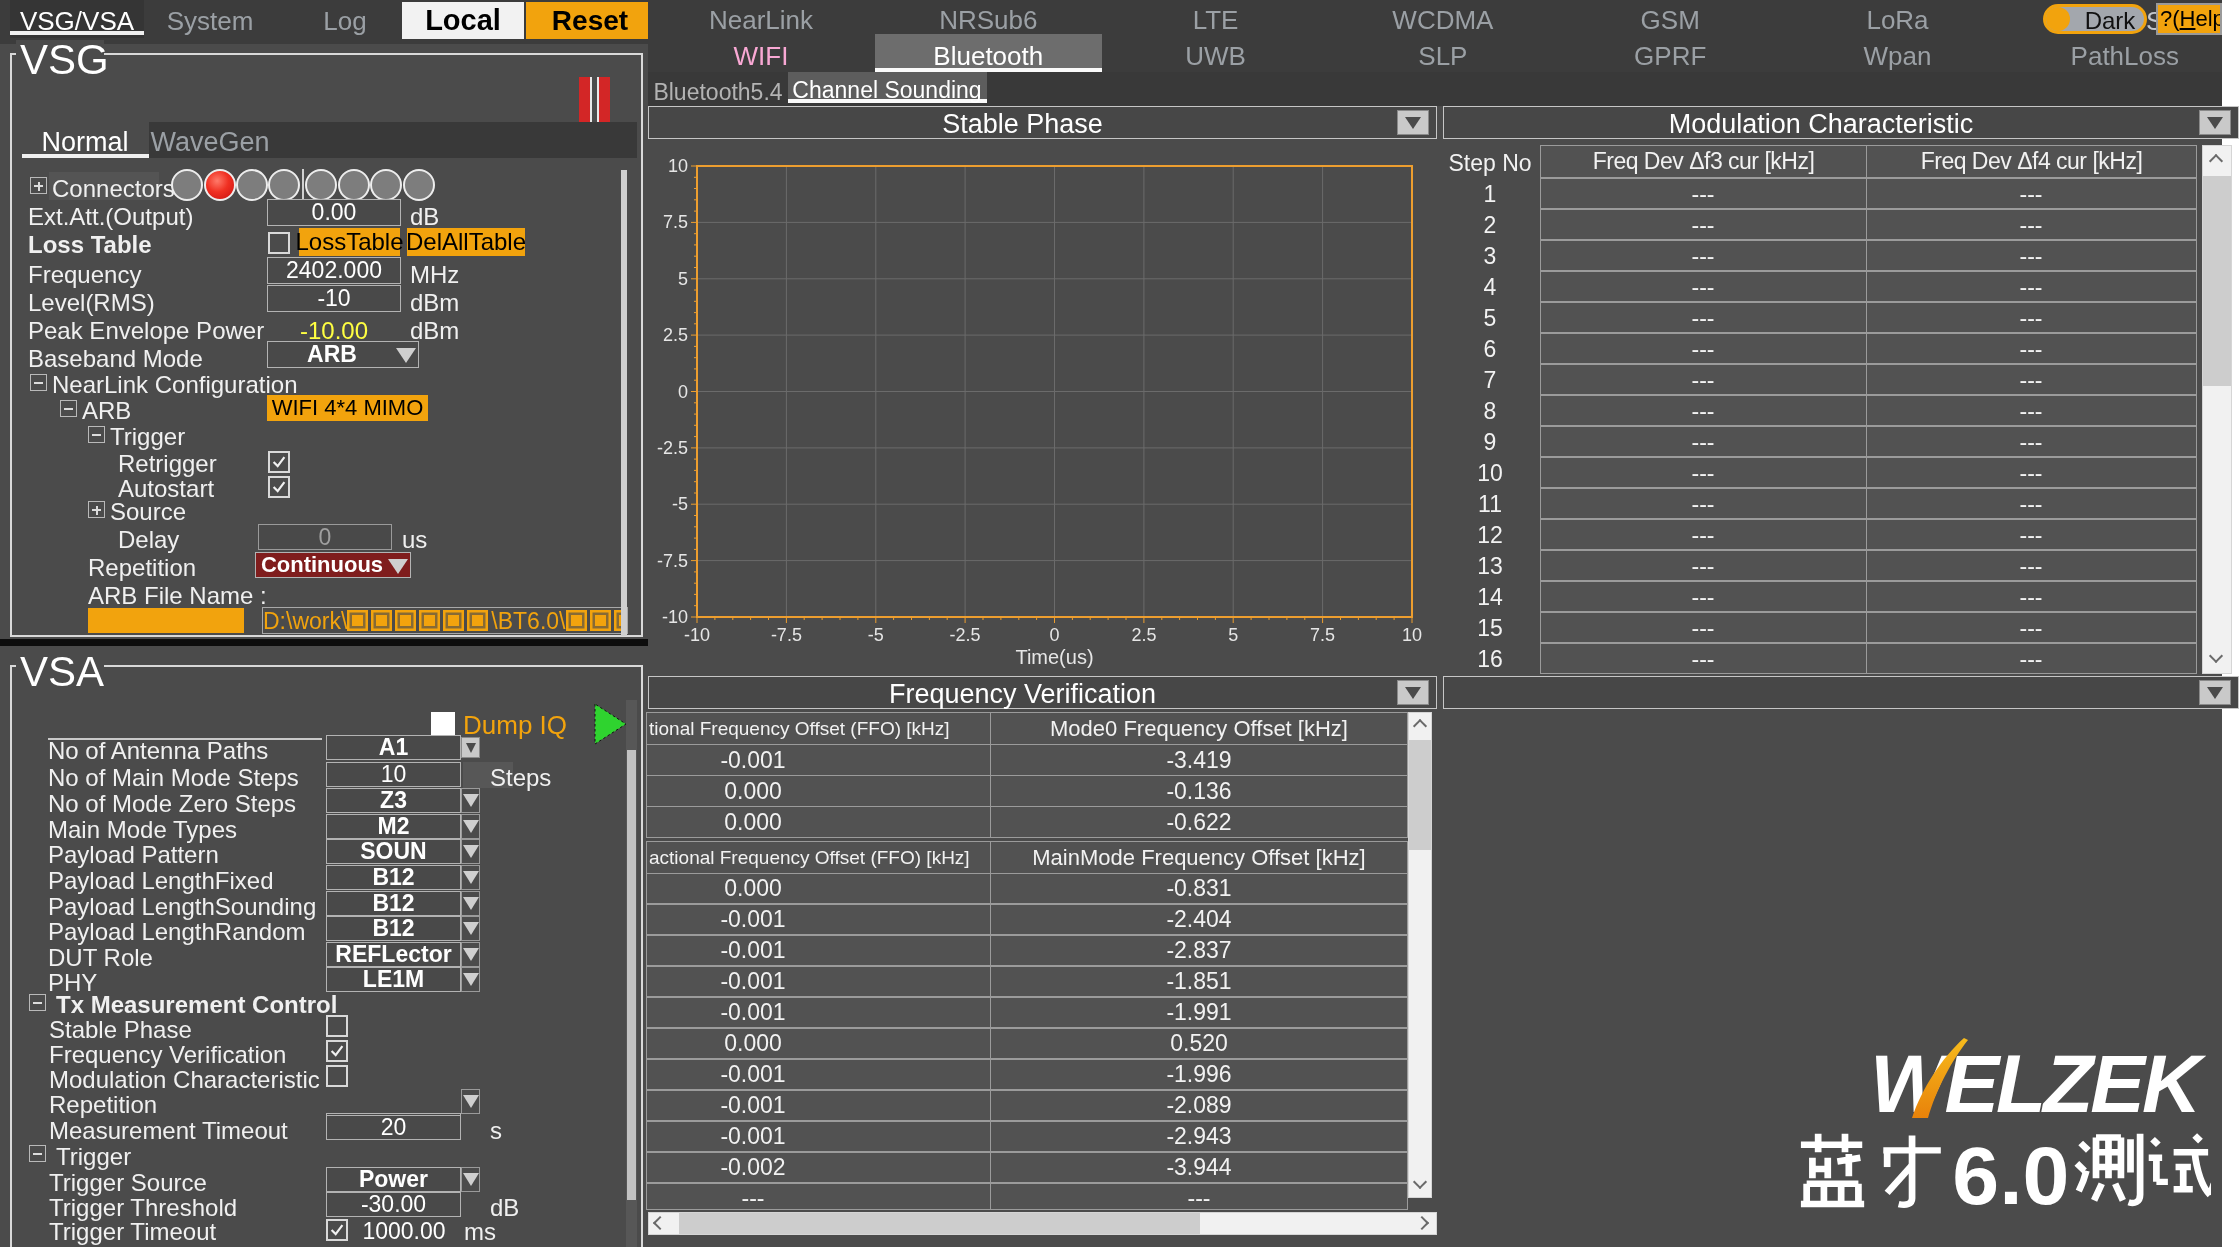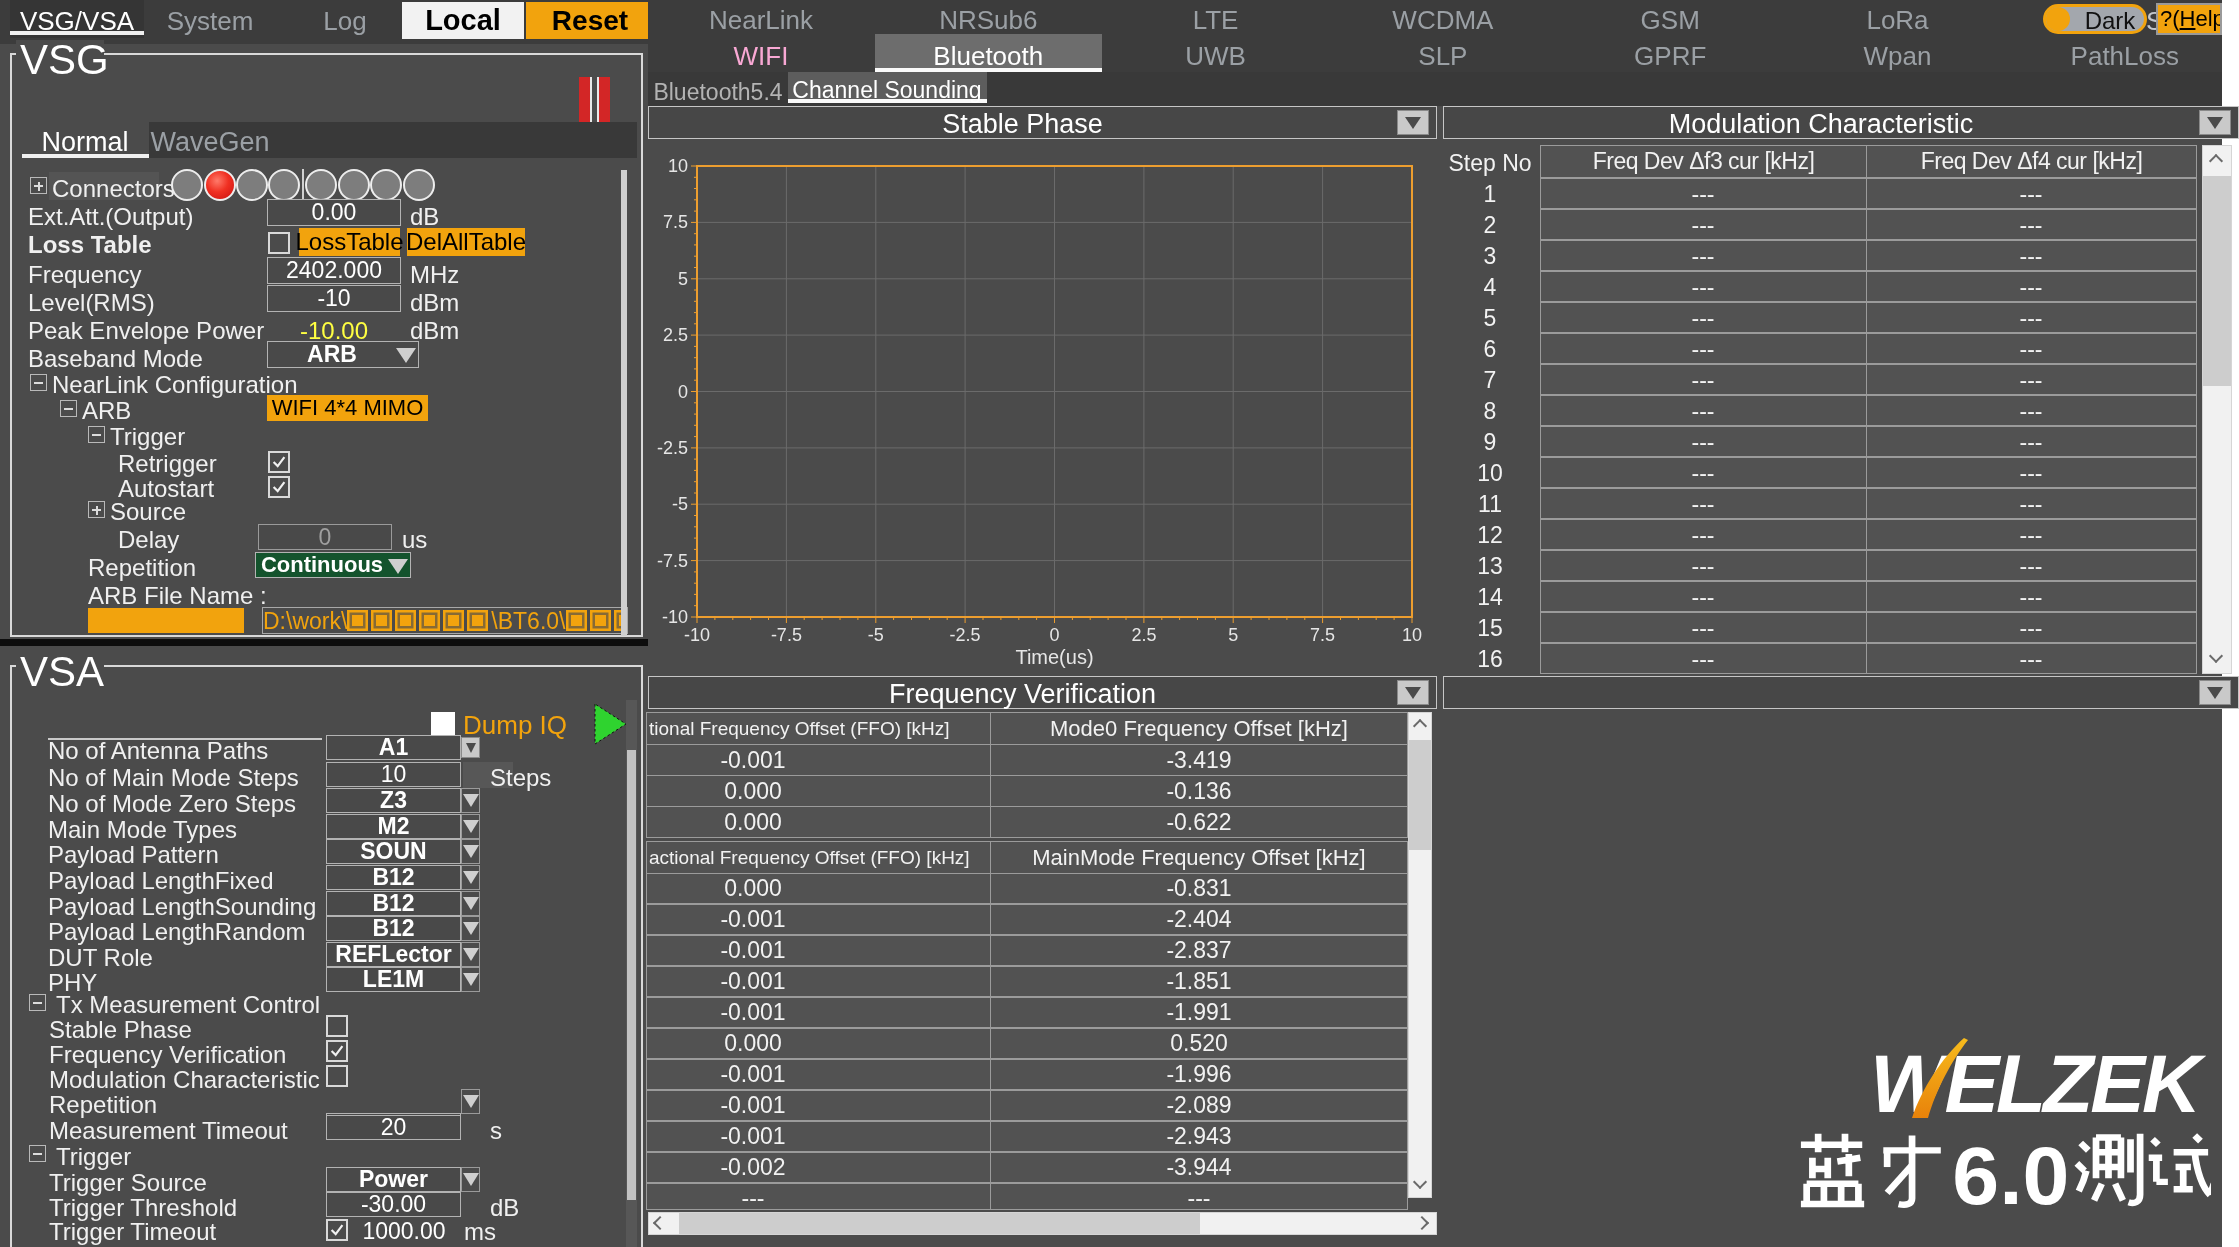--- a/index.html
+++ b/index.html
@@ -107,21 +107,21 @@
     </svg></div>
 <div class="a" style="left:88px;top:501px;width:17px;height:17px;border:1px solid #b9b9b9;background:#4b4b4b;">
     <div style="position:absolute;left:3px;top:7px;width:9px;height:2px;background:#dcdcdc;"></div>
     <div style="position:absolute;left:6.5px;top:3.5px;width:2px;height:9px;background:#dcdcdc;"></div>
   </div>
 <div class="a t" style="left:110px;top:498px;font-size:24px;color:#f0f0f0;font-weight:normal;">Source</div>
 <div class="a t" style="left:118px;top:526px;font-size:24px;color:#f0f0f0;font-weight:normal;">Delay</div>
 <div class="a" style="left:258px;top:524px;width:134px;height:26px;border:1px solid #9a9a9a;background:#494949;color:#9f9f9f;font-size:23px;font-weight:normal;display:flex;align-items:center;justify-content:center;">0</div>
 <div class="a t" style="left:402px;top:526px;font-size:24px;color:#f0f0f0;font-weight:normal;">us</div>
 <div class="a t" style="left:88px;top:554px;font-size:24px;color:#f0f0f0;font-weight:normal;">Repetition</div>
-<div class="a" style="left:255px;top:552px;width:156px;height:26px;border:1px solid #b3b3b3;background:#14532d;color:#fff;font-size:22px;font-weight:bold;display:flex;align-items:center;justify-content:center;padding-right:22px;">Continuous</div>
+<div class="a" style="left:255px;top:552px;width:156px;height:26px;border:1px solid #b3b3b3;background:#7f1d1d;color:#fff;font-size:22px;font-weight:bold;display:flex;align-items:center;justify-content:center;padding-right:22px;">Continuous</div>
 <div class="a" style="left:388px;top:559px;width:0;height:0;border-left:10px solid transparent;border-right:10px solid transparent;border-top:15px solid #cfcfcf;"></div>
 <div class="a t" style="left:88px;top:582px;font-size:24px;color:#f0f0f0;font-weight:normal;">ARB File Name :</div>
 <div class="a" style="left:88px;top:608px;width:156px;height:25px;background:#F2A30D;"></div>
 <div class="a" style="left:262px;top:607px;width:366px;height:27px;border:1px solid #a8a8a8;"></div>
 <div class="a" style="left:263px;top:608px;width:364px;height:25px;overflow:hidden;">
     <div class="t" style="font-size:23px;color:#F2A30D;">D:\work\<span style="display:inline-block;width:21px;height:21px;background:#F2A30D;margin-right:3px;box-shadow:inset 0 0 0 2.5px #F2A30D, inset 0 0 0 5px rgba(75,75,75,0.65);vertical-align:-2px;"></span><span style="display:inline-block;width:21px;height:21px;background:#F2A30D;margin-right:3px;box-shadow:inset 0 0 0 2.5px #F2A30D, inset 0 0 0 5px rgba(75,75,75,0.65);vertical-align:-2px;"></span><span style="display:inline-block;width:21px;height:21px;background:#F2A30D;margin-right:3px;box-shadow:inset 0 0 0 2.5px #F2A30D, inset 0 0 0 5px rgba(75,75,75,0.65);vertical-align:-2px;"></span><span style="display:inline-block;width:21px;height:21px;background:#F2A30D;margin-right:3px;box-shadow:inset 0 0 0 2.5px #F2A30D, inset 0 0 0 5px rgba(75,75,75,0.65);vertical-align:-2px;"></span><span style="display:inline-block;width:21px;height:21px;background:#F2A30D;margin-right:3px;box-shadow:inset 0 0 0 2.5px #F2A30D, inset 0 0 0 5px rgba(75,75,75,0.65);vertical-align:-2px;"></span><span style="display:inline-block;width:21px;height:21px;background:#F2A30D;margin-right:3px;box-shadow:inset 0 0 0 2.5px #F2A30D, inset 0 0 0 5px rgba(75,75,75,0.65);vertical-align:-2px;"></span>\BT6.0\<span style="display:inline-block;width:21px;height:21px;background:#F2A30D;margin-right:3px;box-shadow:inset 0 0 0 2.5px #F2A30D, inset 0 0 0 5px rgba(75,75,75,0.65);vertical-align:-2px;"></span><span style="display:inline-block;width:21px;height:21px;background:#F2A30D;margin-right:3px;box-shadow:inset 0 0 0 2.5px #F2A30D, inset 0 0 0 5px rgba(75,75,75,0.65);vertical-align:-2px;"></span><span style="display:inline-block;width:21px;height:21px;background:#F2A30D;margin-right:3px;box-shadow:inset 0 0 0 2.5px #F2A30D, inset 0 0 0 5px rgba(75,75,75,0.65);vertical-align:-2px;"></span></div>
   </div>
 <div class="a" style="left:621px;top:170px;width:6px;height:466px;background:#cfcfcf;"></div>
 <div class="a" style="left:0px;top:639px;width:648px;height:7px;background:#0d0d0d;"></div>
 <div class="a" style="left:10px;top:665px;width:633px;height:582px;border:2px solid #d9d9d9;border-bottom:none;"></div>
@@ -178,21 +178,21 @@
     <div style="width:0;height:0;border-left:8px solid transparent;border-right:8px solid transparent;border-top:13px solid #cfcfcf;"></div>
   </div>
 <div class="a t" style="left:48px;top:969px;font-size:24px;color:#f0f0f0;font-weight:normal;">PHY</div>
 <div class="a" style="left:326px;top:967px;width:135px;height:25px;border:1px solid #b3b3b3;background:#494949;color:#fff;font-size:23px;font-weight:bold;display:flex;align-items:center;justify-content:center;">LE1M</div>
 <div class="a" style="left:461px;top:967px;width:19px;height:25px;border:1px solid #9a9a9a;display:flex;align-items:center;justify-content:center;">
     <div style="width:0;height:0;border-left:8px solid transparent;border-right:8px solid transparent;border-top:13px solid #cfcfcf;"></div>
   </div>
 <div class="a" style="left:29px;top:994px;width:17px;height:17px;border:1px solid #b9b9b9;background:#4b4b4b;">
     <div style="position:absolute;left:3px;top:7px;width:9px;height:2px;background:#dcdcdc;"></div>
   </div>
-<div class="a t" style="left:56px;top:991px;font-size:24px;color:#f0f0f0;font-weight:normal;">Tx Measurement Control</div>
+<div class="a t" style="left:56px;top:991px;font-size:24px;color:#f0f0f0;font-weight:bold;">Tx Measurement Control</div>
 <div class="a t" style="left:49px;top:1016px;font-size:24px;color:#f0f0f0;font-weight:normal;">Stable Phase</div>
 <div class="a" style="left:326px;top:1015px;width:22px;height:22px;border:2px solid #d9d9d9;background:transparent;"></div>
 <div class="a t" style="left:49px;top:1041px;font-size:24px;color:#f0f0f0;font-weight:normal;">Frequency Verification</div>
 <div class="a" style="left:326px;top:1040px;width:22px;height:22px;border:2px solid #d9d9d9;background:transparent;"><svg width="100%" height="100%" viewBox="0 0 20 20">
       <path d="M4 10 L8.5 14.5 L16 4.5" stroke="#f0f0f0" stroke-width="2.4" fill="none"></path>
     </svg></div>
 <div class="a t" style="left:49px;top:1066px;font-size:24px;color:#f0f0f0;font-weight:normal;">Modulation Characteristic</div>
 <div class="a" style="left:326px;top:1065px;width:22px;height:22px;border:2px solid #d9d9d9;background:transparent;"></div>
 <div class="a t" style="left:49px;top:1091px;font-size:24px;color:#f0f0f0;font-weight:normal;">Repetition</div>
 <div class="a" style="left:326px;top:1089px;width:135px;height:25px;border:1px solid #b3b3b3;background:#494949;color:#fff;font-size:23px;font-weight:bold;display:flex;align-items:center;justify-content:center;margin-top:24px;">SingleShot</div>

